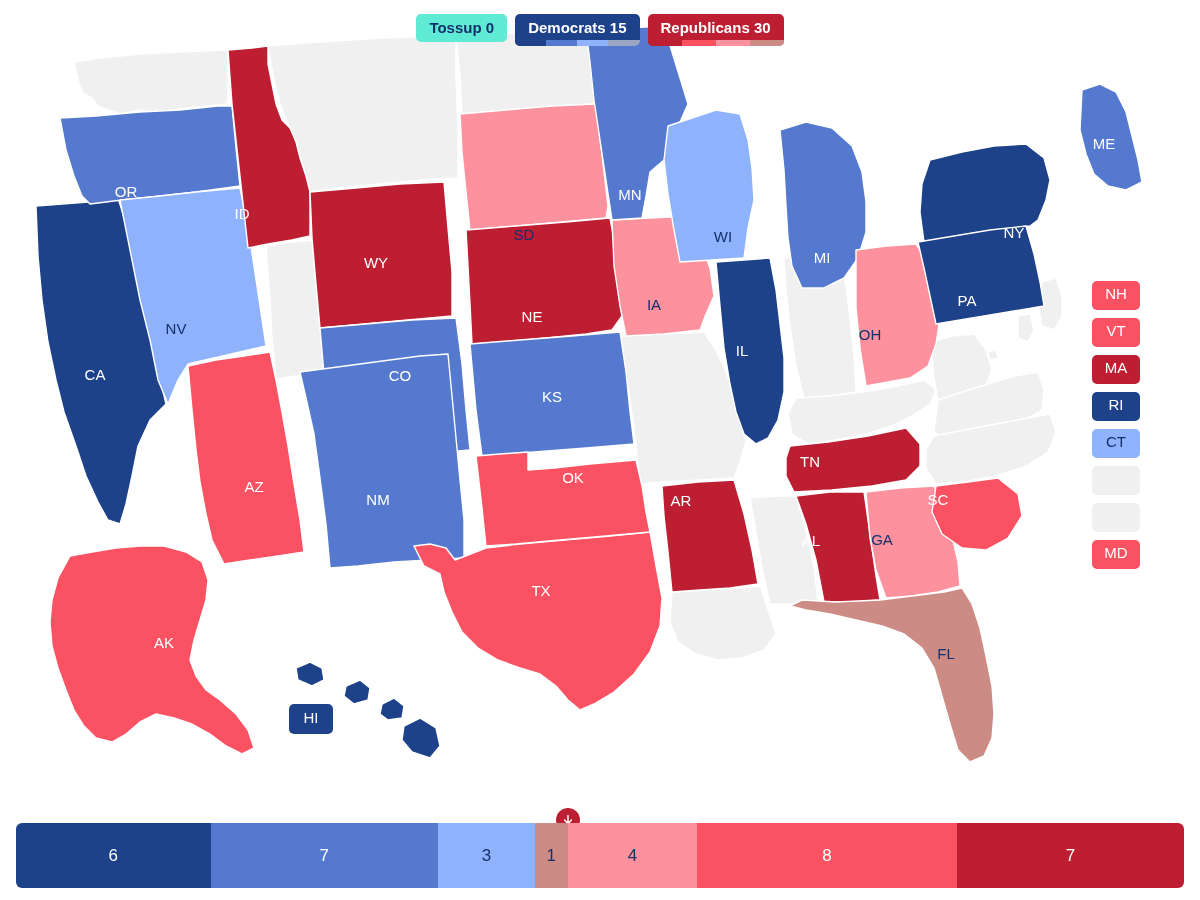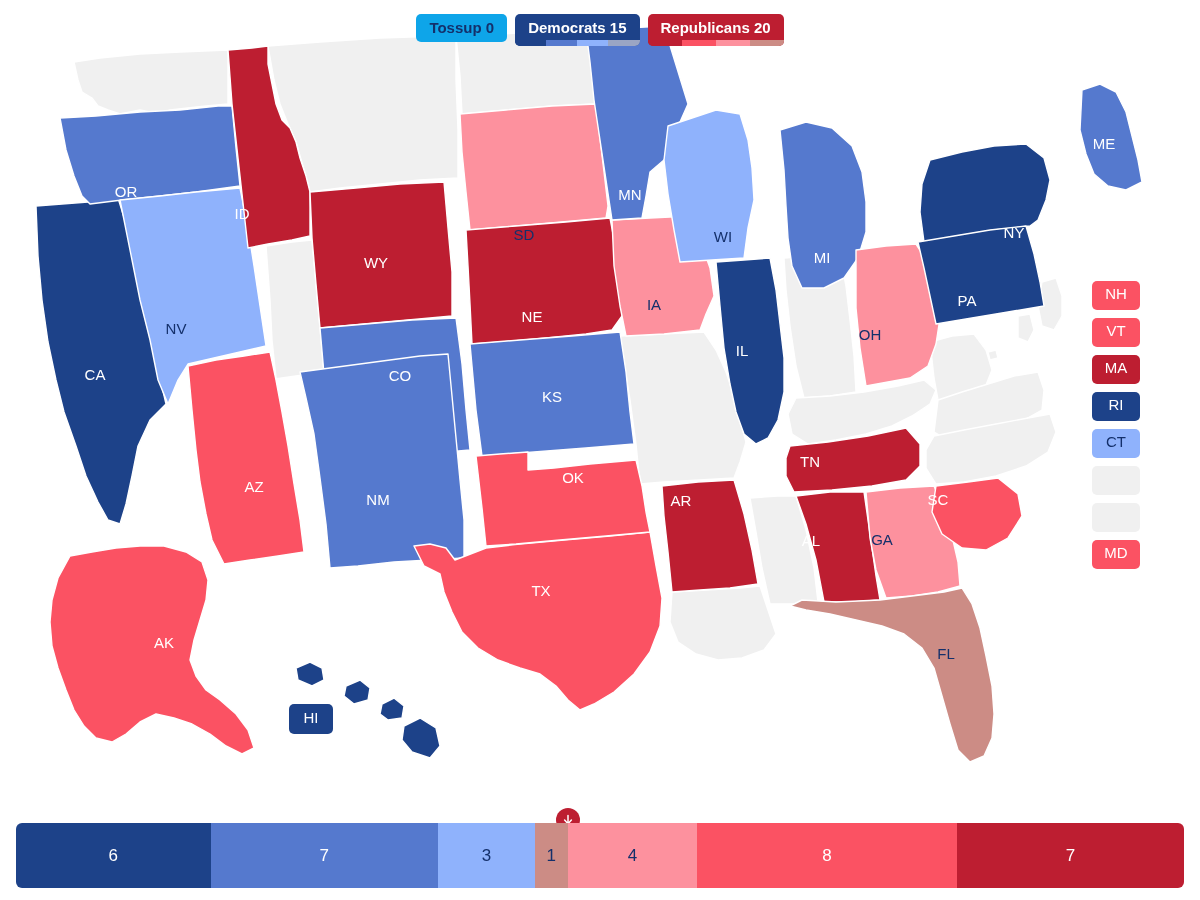--- a/index.html
+++ b/index.html
@@ -27,21 +27,21 @@
     white-space: nowrap;
     overflow: hidden;
     min-width: 0;
   }
   .pill .pill-label { position: relative; z-index: 2; display: block; }
   .pill-strip {
     position: absolute; left: 0; right: 0; bottom: 0; height: 6px;
     display: flex; z-index: 1;
   }
   .pill-strip span { flex: 1 1 auto; height: 100%; display: block; }
-  .pill.tossup { background: #0ea5e9; color: #14306b; padding-bottom: 6px; }
+  .pill.tossup { background: #5eead4; color: #14306b; padding-bottom: 6px; }
   .pill.dem { background: #1d4289; color: #ffffff; }
   .pill.rep { background: #bd1e31; color: #ffffff; }
 
   
   #map-wrap { position: absolute; top: 0; left: 0; width: 1200px; height: 800px; }
   #us-map { display: block; width: 1200px; height: 800px; }
   .state-path { stroke: #ffffff; stroke-width: 1.4; stroke-linejoin: round; }
   .state-label {
     font-family: "Liberation Sans", sans-serif;
     font-size: 15px;
@@ -96,21 +96,21 @@
     <div class="pill dem">
       <span class="pill-label">Democrats 15</span>
       <span class="pill-strip">
           <span style="background: rgb(29, 66, 137);"></span>
           <span style="background: rgb(85, 121, 206);"></span>
           <span style="background: rgb(143, 178, 252);"></span>
           <span style="background: rgb(154, 165, 196);"></span>
         </span>
     </div>
     <div class="pill rep">
-      <span class="pill-label">Republicans 20</span>
+      <span class="pill-label">Republicans 30</span>
       <span class="pill-strip">
           <span style="background: rgb(189, 30, 49);"></span>
           <span style="background: rgb(251, 82, 99);"></span>
           <span style="background: rgb(253, 145, 158);"></span>
           <span style="background: rgb(204, 140, 133);"></span>
         </span>
     </div>
   </div>
 
   <div id="map-wrap">

